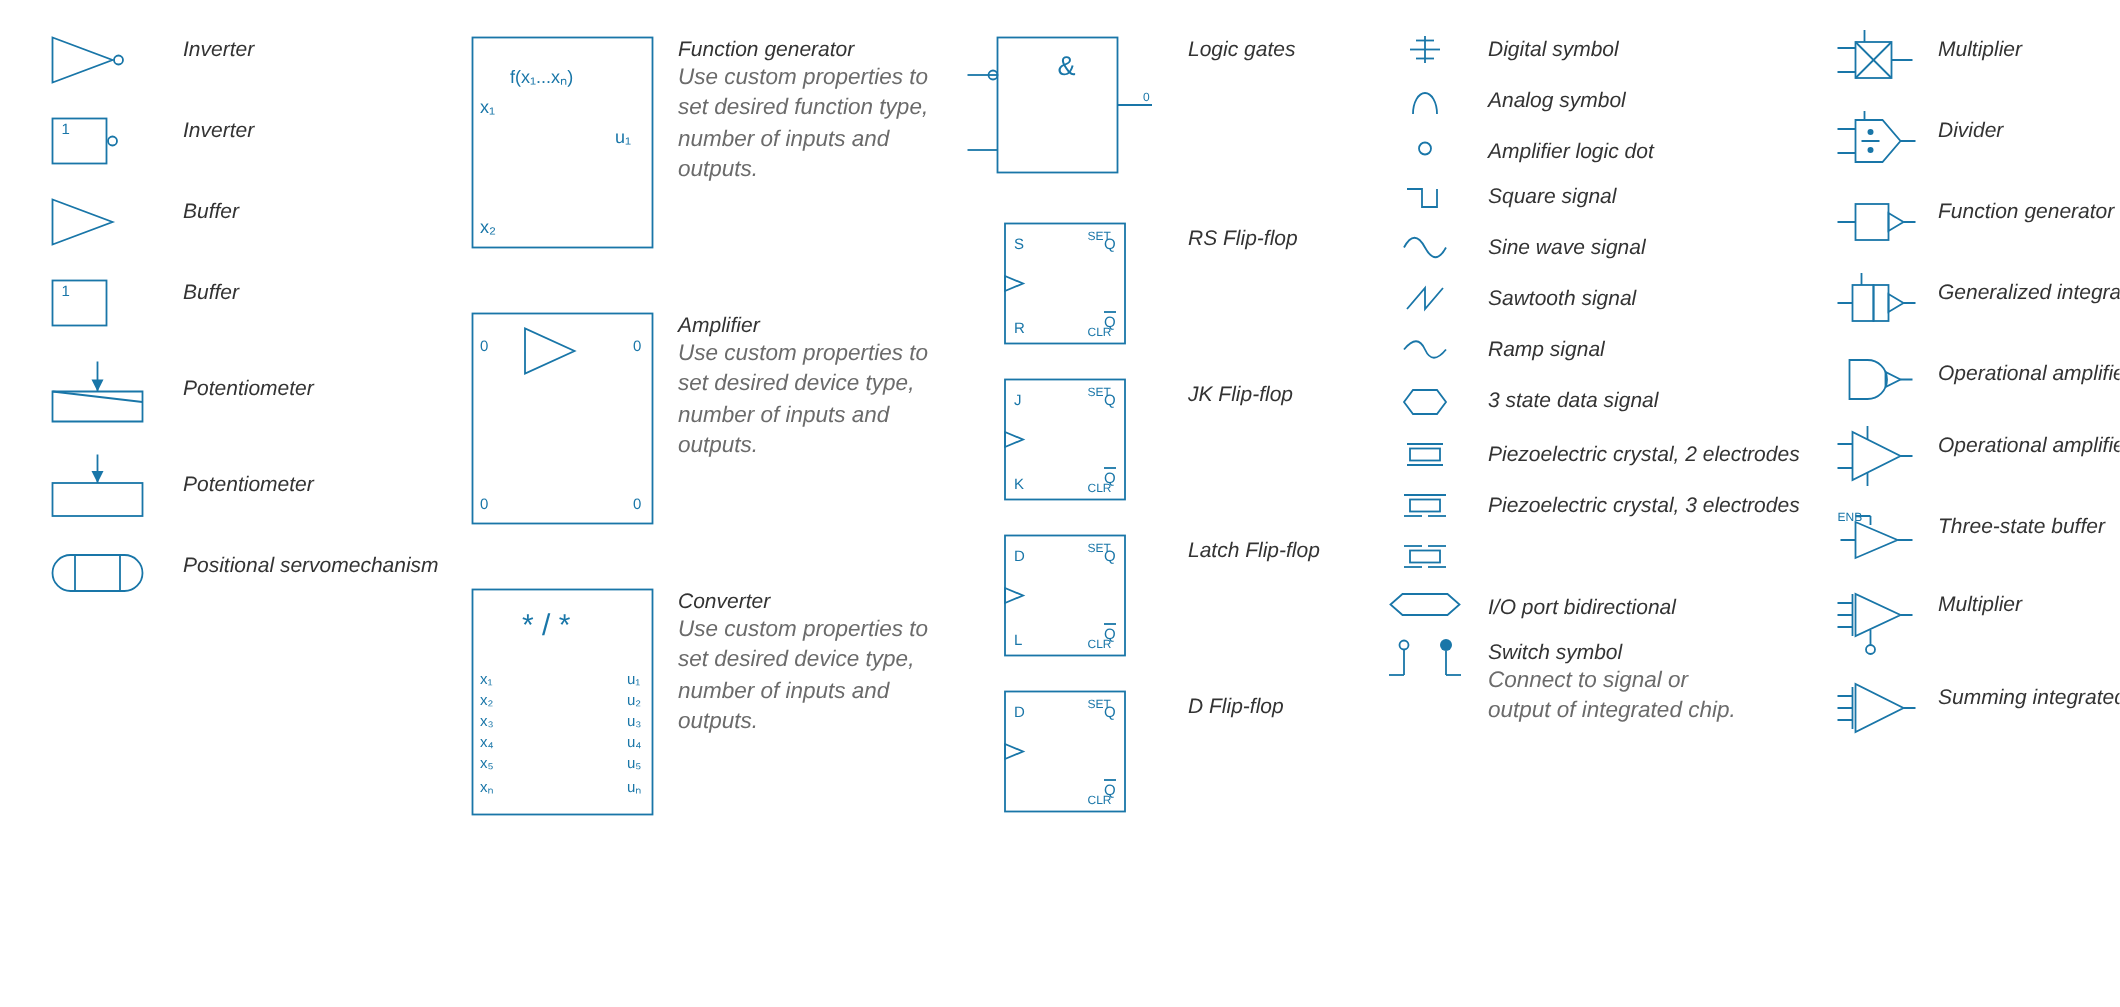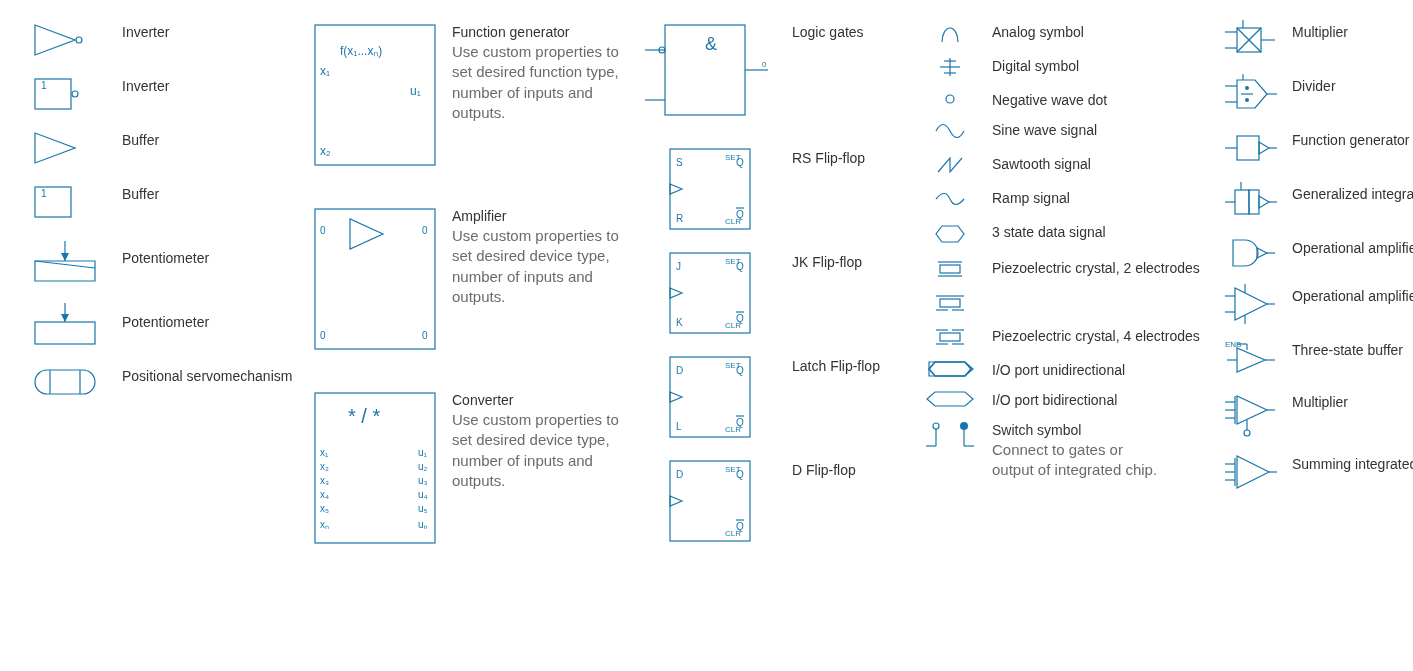--- a/index.html
+++ b/index.html
@@ -18,21 +18,21 @@
     gap: 0 10px;
     align-items: start;
   }
   .col { display: flex; flex-direction: column; }
   .item { display: flex; align-items: flex-start; margin-bottom: 14px; }
   .item.tight { margin-bottom: 8px; }
   .sym { width: 90px; flex: 0 0 90px; display:flex; align-items:center; justify-content:center; }
   .sym-wide { width: 130px; flex: 0 0 130px; }
   .sym-xwide { width: 140px; flex: 0 0 140px; }
   .sym-narrow { width: 60px; flex: 0 0 60px; }
-  .lbl { padding-left: 12px; padding-top: 4px; }
+  .lbl { padding-left: 12px; padding-top: 4px; font-style: italic; }
   .title { font-size: 14px; color: #333; }
   .desc { font-size: 15px; color: #6b6b6b; margin-top: 2px; line-height: 1.35; max-width: 170px;}
   svg .s { stroke:#1976a8; stroke-width:1.2; fill:none; }
   svg .f { fill:#1976a8; }
   svg text { font-family: Arial, Helvetica, sans-serif; fill:#1976a8; }
   svg text.tiny { font-size: 8px; }
   svg text.sm { font-size: 10px; }
   svg text.md { font-size: 12px; }
 </style>
 </head>
@@ -265,47 +265,55 @@
     <div class="lbl" style="padding-top:6px"><span class="title">D Flip-flop</span></div>
   </div>
 
 </div>
 
 <div class="col">
 
   <div class="item tight">
     <div class="sym sym-narrow">
           <svg width="40" height="26">
-      <path class="s" d="M12 22 A8 14 0 0 1 28 22"></path>
-    </svg>
-        </div>
-    <div class="lbl"><span class="title">Analog symbol</span></div>
-  </div>
-
-  <div class="item tight">
-    <div class="sym sym-narrow">
-          <svg width="40" height="26">
       <line class="s" x1="20" y1="4" x2="20" y2="22"></line>
             <line class="s" x1="10" y1="13" x2="30" y2="13"></line>
       <line class="s" x1="14" y1="7" x2="26" y2="7"></line>
             <line class="s" x1="14" y1="19" x2="26" y2="19"></line>
     </svg>
         </div>
     <div class="lbl"><span class="title">Digital symbol</span></div>
   </div>
 
   <div class="item tight">
     <div class="sym sym-narrow">
+          <svg width="40" height="26">
+      <path class="s" d="M12 22 A8 14 0 0 1 28 22"></path>
+    </svg>
+        </div>
+    <div class="lbl"><span class="title">Analog symbol</span></div>
+  </div>
+
+  <div class="item tight">
+    <div class="sym sym-narrow">
           <svg width="40" height="22">
             <circle class="s" cx="20" cy="11" r="4"></circle>
           </svg>
         </div>
-    <div class="lbl"><span class="title">Negative wave dot</span></div>
-  </div>
-
+    <div class="lbl"><span class="title">Amplifier logic dot</span></div>
+  </div>
+
+  <div class="item tight">
+    <div class="sym sym-narrow">
+          <svg width="40" height="26">
+            <path class="s" d="M8 8 h10 v12 h10 v-12"></path>
+          </svg>
+        </div>
+    <div class="lbl"><span class="title">Square signal</span></div>
+  </div>
 
   <div class="item tight">
     <div class="sym sym-narrow">
           <svg width="40" height="26">
             <path class="s" d="M6 13 Q13 0 20 13 T34 13"></path>
           </svg>
         </div>
     <div class="lbl"><span class="title">Sine wave signal</span></div>
   </div>
 
@@ -349,45 +357,35 @@
 
   <div class="item tight">
     <div class="sym sym-narrow">
           <svg width="40" height="26">
       <rect class="s" x="10" y="9" width="20" height="8"></rect>
             <line class="s" x1="6" y1="6" x2="34" y2="6"></line>
             <line class="s" x1="6" y1="20" x2="18" y2="20"></line>
             <line class="s" x1="22" y1="20" x2="34" y2="20"></line>
     </svg>
         </div>
+    <div class="lbl"><span class="title">Piezoelectric crystal, 3 electrodes</span></div>
   </div>
 
   <div class="item tight">
     <div class="sym sym-narrow">
           <svg width="40" height="26">
       <rect class="s" x="10" y="9" width="20" height="8"></rect>
             <line class="s" x1="6" y1="6" x2="18" y2="6"></line>
             <line class="s" x1="22" y1="6" x2="34" y2="6"></line>
             <line class="s" x1="6" y1="20" x2="18" y2="20"></line>
             <line class="s" x1="22" y1="20" x2="34" y2="20"></line>
     </svg>
         </div>
-    <div class="lbl"><span class="title">Piezoelectric crystal, 4 electrodes</span></div>
-  </div>
-
-  <div class="item tight">
-    <div class="sym sym-narrow">
-          <svg width="50" height="22">
-            <polygon class="s" points="4,11 10,4 40,4 46,11 40,18 10,18 4,11 10,4" fill="none"></polygon>
-            <path class="s" d="M4 11 L10 4 L40 4 L46 11 L40 18 L10 18 Z" fill="none"></path>
-            <path class="s" d="M4 4 h36 l8 7 l-8 7 h-36 z"></path>
-          </svg>
-        </div>
-    <div class="lbl"><span class="title">I/O port unidirectional</span></div>
-  </div>
+  </div>
+
 
   <div class="item tight">
     <div class="sym sym-narrow">
           <svg width="50" height="22">
             <polygon class="s" points="10,4 40,4 48,11 40,18 10,18 2,11"></polygon>
           </svg>
         </div>
     <div class="lbl"><span class="title">I/O port bidirectional</span></div>
   </div>
 
@@ -397,21 +395,21 @@
       <circle class="s" cx="14" cy="8" r="3"></circle>
             <line class="s" x1="14" y1="11" x2="14" y2="28"></line>
             <line class="s" x1="14" y1="28" x2="4" y2="28"></line>
       <circle class="f" cx="42" cy="8" r="4"></circle>
             <line class="s" x1="42" y1="12" x2="42" y2="28"></line>
             <line class="s" x1="42" y1="28" x2="52" y2="28"></line>
     </svg>
         </div>
     <div class="lbl">
       <span class="title">Switch symbol</span>
-      <div class="desc">Connect to gates or output of integrated chip.</div>
+      <div class="desc">Connect to signal or output of integrated chip.</div>
     </div>
   </div>
 </div>
 
 <div class="col">
 
   <div class="item">
     <div class="sym sym-narrow">
           <svg width="55" height="40">
       <line class="s" x1="2" y1="12" x2="14" y2="12"></line>

